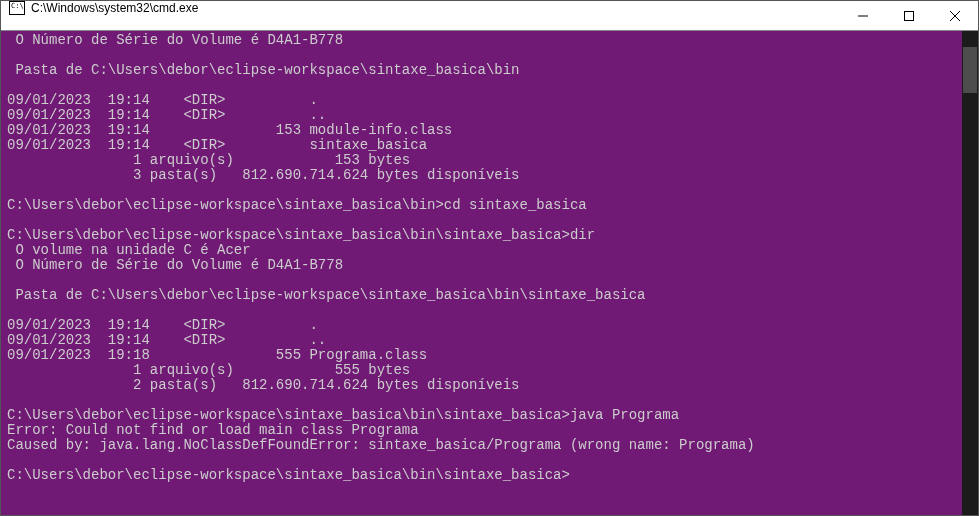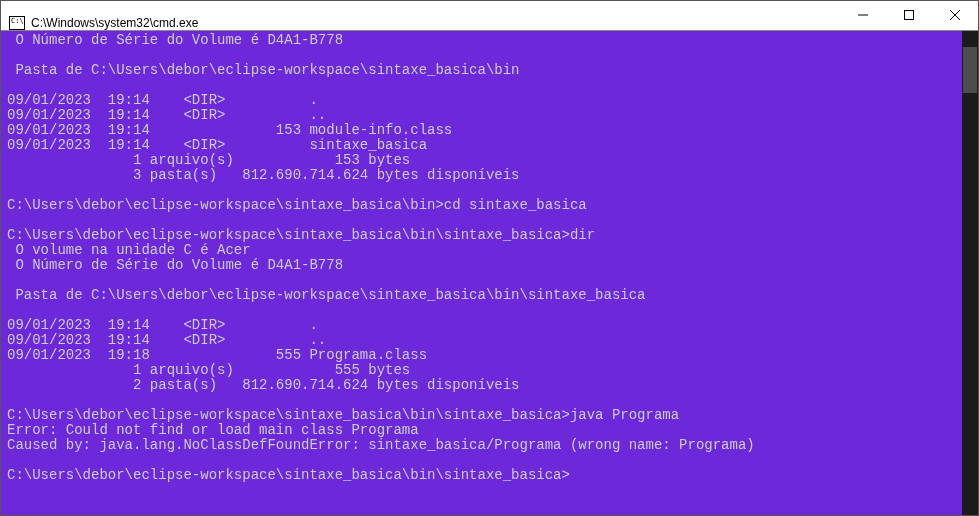--- a/index.html
+++ b/index.html
@@ -1,25 +1,25 @@
 <!DOCTYPE html>
 <html><head>
 <meta charset="utf-8">
 <style>
 * { margin: 0; padding: 0; box-sizing: border-box; }
 body { font-family: "Segoe UI", Tahoma, sans-serif; background: #fff; width: 979px; height: 516px; overflow: hidden; }
 .window { width: 979px; height: 516px; border: 1px solid #555; display: flex; flex-direction: column; }
-.titlebar { background: #fff; height: 30px; display: flex; align-items: flex-end; border-bottom: 1px solid #888; }
+.titlebar { background: #fff; height: 30px; display: flex; align-items: flex-start; border-bottom: 1px solid #888; }
 .titlebar-icon { width: 16px; height: 14px; margin: 0 6px 0 8px; border: 1px solid #000; position: relative; background: #fff; }
 .titlebar-icon::before { content: "C:\\"; font-size: 7px; font-family: Consolas, monospace; position: absolute; top: 1px; left: 1px; color: #000; line-height: 1; }
 .title-text { font-size: 12px; color: #000; flex: 0 0 auto; }
 .spacer { flex: 1; }
 .win-btn { height: 30px; width: 46px; display: flex; align-items: center; justify-content: center; cursor: pointer; }
 .win-btn svg { width: 10px; height: 10px; }
-.terminal-wrap { flex: 1; display: flex; background: #6d28d9; overflow: hidden; gap: 6px; }
+.terminal-wrap { flex: 1; display: flex; background: #701a75; overflow: hidden; gap: 6px; }
 .terminal { flex: 1; padding: 2px 2px 2px 6px; font-family: Consolas, "Courier New", monospace; font-size: 14px; line-height: 15px; color: #ccc; white-space: pre; overflow: hidden; }
 .scrollbar { width: 16px; background: #1b1b1b; position: relative; }
 .scroll-thumb { position: absolute; left: 1px; right: 1px; top: 16px; height: 46px; background: #4d4d4d; }
 .term-line { display: block; min-height: 15px; }
 </style>
 </head>
 <body>
 
 <div class="window">
   <div class="titlebar">

